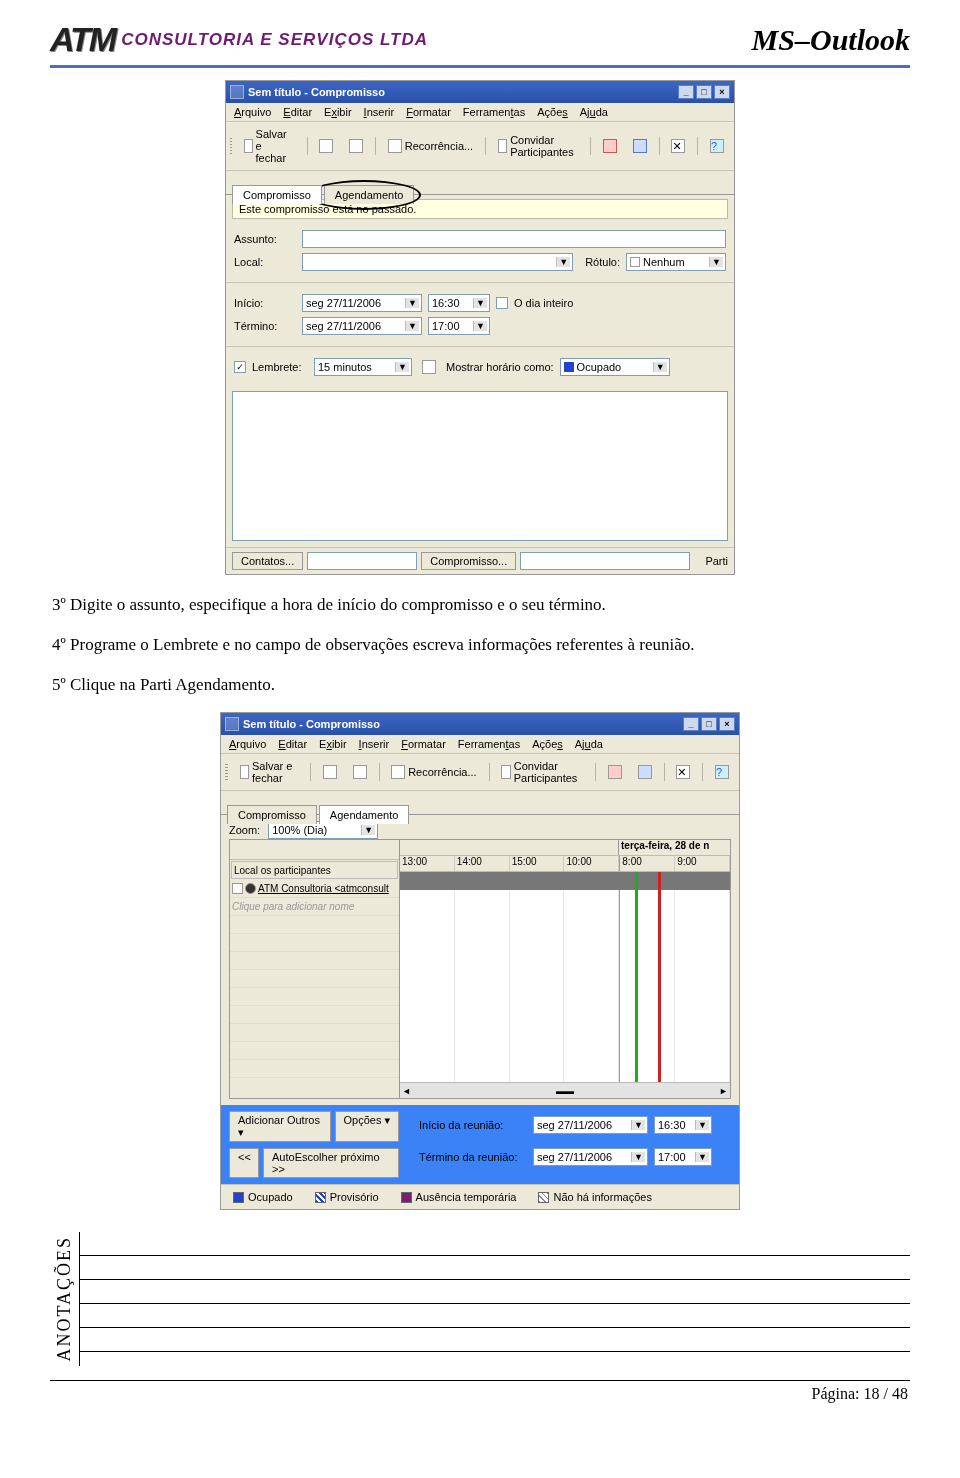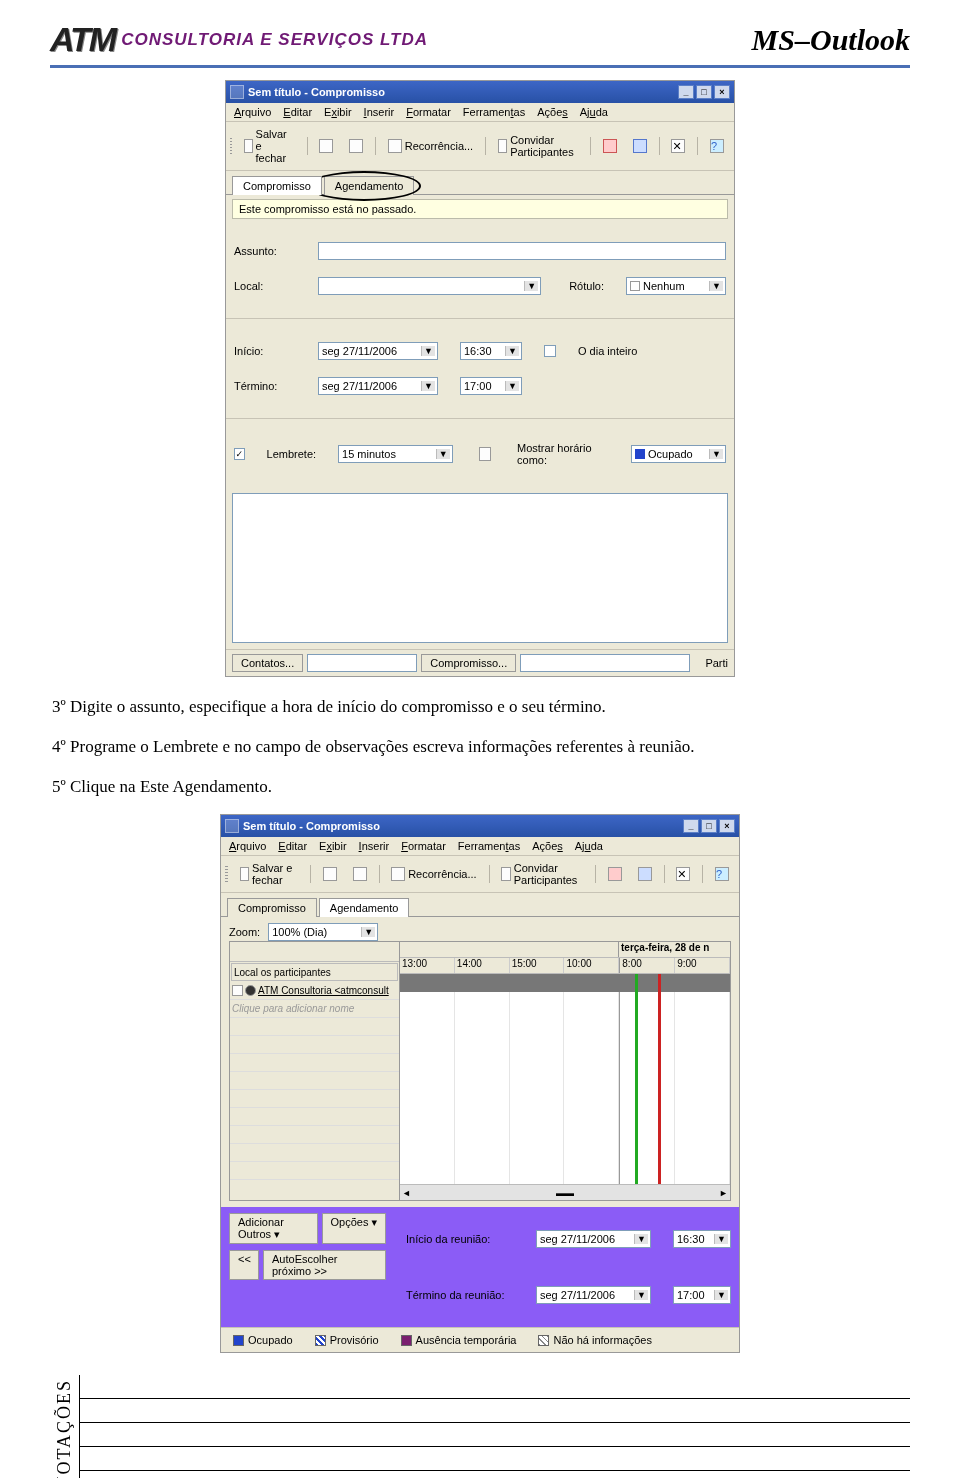--- a/index.html
+++ b/index.html
@@ -16,27 +16,27 @@
   .titlebar .title-spacer { flex: 1; }
   .winbtn { width: 16px; height: 14px; background: #cfd9ed; border: 1px solid #5b7fc7; margin-left: 2px; display: flex; align-items: center; justify-content: center; font-size: 9px; font-weight: bold; color: #000; }
   .menubar { background: #ece9d8; display: flex; gap: 12px; padding: 3px 8px; font-size: 11px; border-bottom: 1px solid #c7c3b5; }
   .menubar span { cursor: default; }
   .menubar span u { text-decoration: underline; }
   .toolbar-row { background: #ece9d8; display: flex; align-items: center; gap: 4px; padding: 3px 4px; border-bottom: 1px solid #c7c3b5; font-size: 11px; }
   .tbtn { display: flex; align-items: center; gap: 3px; padding: 2px 5px; border: 1px solid transparent; cursor: default; }
   .tbicon { width: 14px; height: 14px; display: inline-block; border: 1px solid #999; background: #fdfdfd; }
   .tbsep { width: 1px; height: 18px; background: #b7b3a5; margin: 0 2px; }
   .tabs-row { background: #ece9d8; padding: 4px 6px 0; display: flex; gap: 2px; border-bottom: 1px solid #999; }
-  .tab { padding: 3px 10px; border: 1px solid #999; border-bottom: none; background: #ece9d8; position: relative; top: 1px; font-size: 11px; }
+  .tab { padding: 3px 10px; border: 1px solid #999; border-bottom: none; background: #ece9d8; position: relative; top: 10px; font-size: 11px; }
   .tab.active { background: #fff; z-index: 2; }
   .tab-circled { position: relative; }
   .tab-circled::after { content: ""; position: absolute; left: -18px; top: -6px; width: 110px; height: 26px; border: 2px solid #000; border-radius: 50%; }
   .info-bar { background: #ffffe1; border: 1px solid #bba; padding: 3px 6px; margin: 4px 6px 2px; font-size: 11px; }
   .form-block { padding: 4px 8px; }
-  .form-row { display: flex; align-items: center; gap: 22px; margin: 17px 0; }
+  .form-row { display: flex; align-items: center; gap: 6px; margin: 5px 0; }
   .form-label { width: 62px; font-size: 11px; }
   .text-input { flex: 1; height: 18px; border: 1px solid #7f9db9; background: #fff; padding: 1px 3px; font-size: 11px; }
   .combo { height: 18px; border: 1px solid #7f9db9; background: #fff; display: flex; align-items: center; padding: 0 2px 0 3px; font-size: 11px; }
   .combo .cval { flex: 1; }
   .combo .carrow { width: 14px; text-align: center; background: #e3e3e3; border-left: 1px solid #bbb; font-size: 9px; }
   .checkbox { width: 12px; height: 12px; border: 1px solid #7f9db9; background: #fff; display: inline-flex; align-items: center; justify-content: center; font-size: 9px; }
   .body-area { margin: 6px; border: 1px solid #7f9db9; background: #fff; }
   .bottom-bar { display: flex; align-items: center; gap: 4px; padding: 4px 6px; background: #ece9d8; border-top: 1px solid #c7c3b5; }
   .btn { border: 1px solid #999; background: #ece9d8; padding: 2px 8px; font-size: 11px; cursor: default; }
   .text-steps { font-size: 17px; margin: 16px 2px; line-height: 1.4; }
@@ -48,21 +48,21 @@
   .sched-left-row { height: 18px; border-bottom: 1px solid #ddd; display: flex; align-items: center; font-size: 10px; padding: 0 2px; gap: 2px; }
   .sched-right { flex: 1; display: flex; flex-direction: column; background: #fff; position: relative; }
   .sched-day-header { height: 16px; border-bottom: 1px solid #bbb; display: flex; background: #ece9d8; font-size: 10px; font-weight: bold; }
   .sched-time-header { height: 16px; border-bottom: 1px solid #bbb; display: flex; background: #ece9d8; font-size: 10px; }
   .sched-time-cell { flex: 1; border-right: 1px solid #ccc; padding-left: 2px; }
   .sched-grid { flex: 1; position: relative; background: #fff; display: flex; }
   .sched-col { flex: 1; border-right: 1px solid #e5e5e5; }
   .sched-band-green { position: absolute; top: 0; bottom: 0; width: 3px; background: #2a2; left: 235px; }
   .sched-band-red { position: absolute; top: 0; bottom: 0; width: 3px; background: #c22; left: 258px; }
   .sched-scroll { height: 16px; background: #e3e3e3; border-top: 1px solid #bbb; display: flex; align-items: center; justify-content: space-between; padding: 0 2px; font-size: 9px; }
-  .sched-bottom { padding: 6px 8px; background: #8b5cf6; display: flex; gap: 20px; }
+  .sched-bottom { padding: 6px 8px; background: #3b82f6; display: flex; gap: 20px; }
   .sched-bottom-left { width: 170px; display: flex; flex-direction: column; gap: 6px; }
   .sched-bottom-right { flex: 1; display: flex; flex-direction: column; gap: 4px; }
   .legend-row { display: flex; gap: 22px; padding: 6px 12px; background: #ece9d8; border-top: 1px solid #c7c3b5; font-size: 11px; align-items:center;}
   .legend-item { display: flex; align-items: center; gap: 4px; }
   .legend-sw { width: 11px; height: 11px; border: 1px solid #666; }
   .notes-section { display: flex; margin-top: 22px; }
   .notes-label { writing-mode: vertical-rl; transform: rotate(180deg); font-family: "Comic Sans MS", cursive; font-size: 18px; letter-spacing: 2px; padding: 4px 4px; }
   .notes-lines { flex: 1; display: flex; flex-direction: column; border-left: 1px solid #000; }
   .notes-line { height: 24px; border-bottom: 1px solid #000; }
   .footer-hr { border: none; border-top: 1px solid #000; margin-top: 14px; }
@@ -188,21 +188,21 @@
             <span class="cval">17:00</span>
             <span class="carrow">▼</span>
           </div>
       </div>
     </div>
     <div style="height:1px;background:#c7c3b5;margin:2px 0"></div>
     <div class="form-block">
       <div class="form-row">
         <span class="checkbox">✓</span>
         <span style="width:56px">Lembrete:</span>
-        <div class="combo" style="width:133px">
+        <div class="combo" style="width:98px">
             <span class="cval">15 minutos</span>
             <span class="carrow">▼</span>
           </div>
         <span class="tbicon" style="margin:0 4px"></span>
         <span>Mostrar horário como:</span>
         <div class="combo" style="width:110px">
             <span style="width:10px;height:10px;background:#2244cc;margin-right:3px"></span>
             <span class="cval">Ocupado</span>
             <span class="carrow">▼</span>
           </div>
@@ -214,21 +214,21 @@
       <input class="text-input" style="width: 110px; flex: 0 0 auto;">
       <span class="btn">Compromisso...</span>
       <input class="text-input" style="width: 170px; flex: 0 0 auto;">
       <span style="flex:1"></span>
       <span>Parti</span>
     </div>
   </div>
 
   <p class="text-steps">3º Digite o assunto, especifique a hora de início do compromisso e o seu término.</p>
   <p class="text-steps">4º Programe o Lembrete e no campo de observações escreva informações referentes à reunião.</p>
-  <p class="text-steps">5º Clique na Este Agendamento.</p>
+  <p class="text-steps">5º Clique na Parti Agendamento.</p>
 
   <div class="screenshot" style="width:520px;">
     <div class="titlebar">
       <span class="icon"></span>
       <span>Sem título - Compromisso</span>
       <span class="title-spacer"></span>
       <span class="winbtn">_</span>
       <span class="winbtn">□</span>
       <span class="winbtn">×</span>
     </div>

